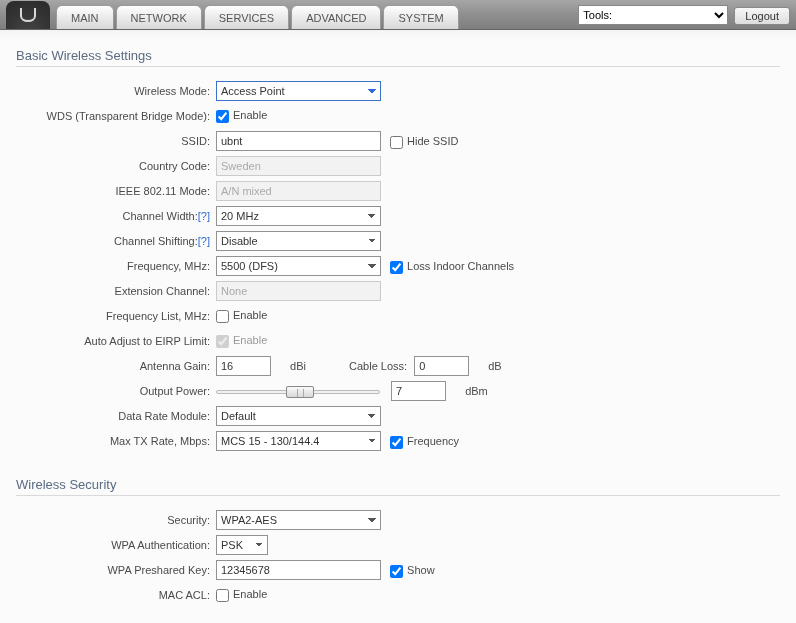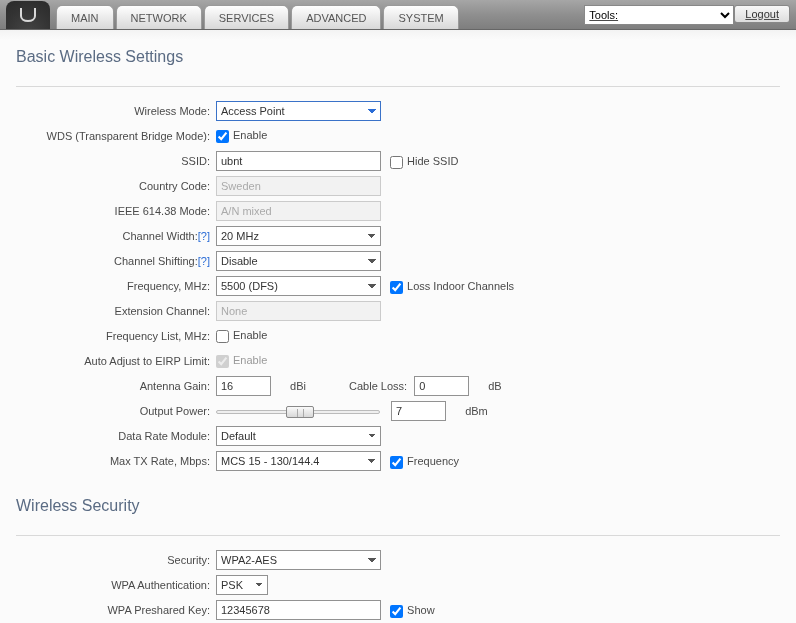--- a/index.html
+++ b/index.html
@@ -41,24 +41,23 @@
     cursor:pointer;
   }
   .tab.active {
     background: linear-gradient(to bottom,#ffffff,#fdfdfd);
     font-weight: bold;
     color:#606060;
     position:relative;top:1px;
   }
   .toptools {
     margin-left:auto;
-    display:flex;align-items:flex-start;
+    display:flex;align-items:flex-end;
     padding: 0 6px 4px;
-    gap:0;
-    text-decoration:underline;
+    gap:6px;
   }
   .toptools select {
     font-size:11px;
     width:150px;
     height:20px;
     background:#fff;
     border:1px solid #888;
   }
   .btn {
     font-size:11px;
@@ -69,25 +68,25 @@
     cursor:pointer;
     color:#333;
   }
   
   .content {
     background: linear-gradient(to bottom,#f3f3f3,#fbfbfb 10px,#fbfbfb);
     padding: 12px 16px 16px;
     min-height: 560px;
   }
   .section-title {
-    font-size: 16px;
+    font-size: 13px;
     color: #5a6b83;
     margin: 6px 0 10px;
     border-bottom: 1px solid #d9d9d9;
-    padding-bottom: 20px;
+    padding-bottom: 3px;
   }
   .form { display:table; border-spacing:0 3px; }
   .row { display:table-row; }
   .lbl {
     display:table-cell;
     width: 200px;
     text-align: right;
     padding-right: 6px;
     vertical-align: middle;
     color:#4a4a4a;
@@ -178,21 +177,21 @@
         <span class="after"><input type="checkbox" class="chk" style=""><span>Hide SSID</span></span>
       </div>
     </div>
 
     <div class="row">
       <div class="lbl">Country Code:</div>
       <div class="fld"><select class="sel wide disabled" disabled=""><option>Sweden</option></select></div>
     </div>
 
     <div class="row">
-      <div class="lbl">IEEE 614.38 Mode:</div>
+      <div class="lbl">IEEE 802.11 Mode:</div>
       <div class="fld"><select class="sel wide disabled" disabled=""><option>A/N mixed</option></select></div>
     </div>
 
     <div class="row">
       <div class="lbl"><span>Channel Width:</span><span class="help">[?]</span></div>
       <div class="fld"><select class="sel wide"><option>20 MHz</option></select></div>
     </div>
 
     <div class="row">
       <div class="lbl"><span>Channel Shifting:</span><span class="help">[?]</span></div>

